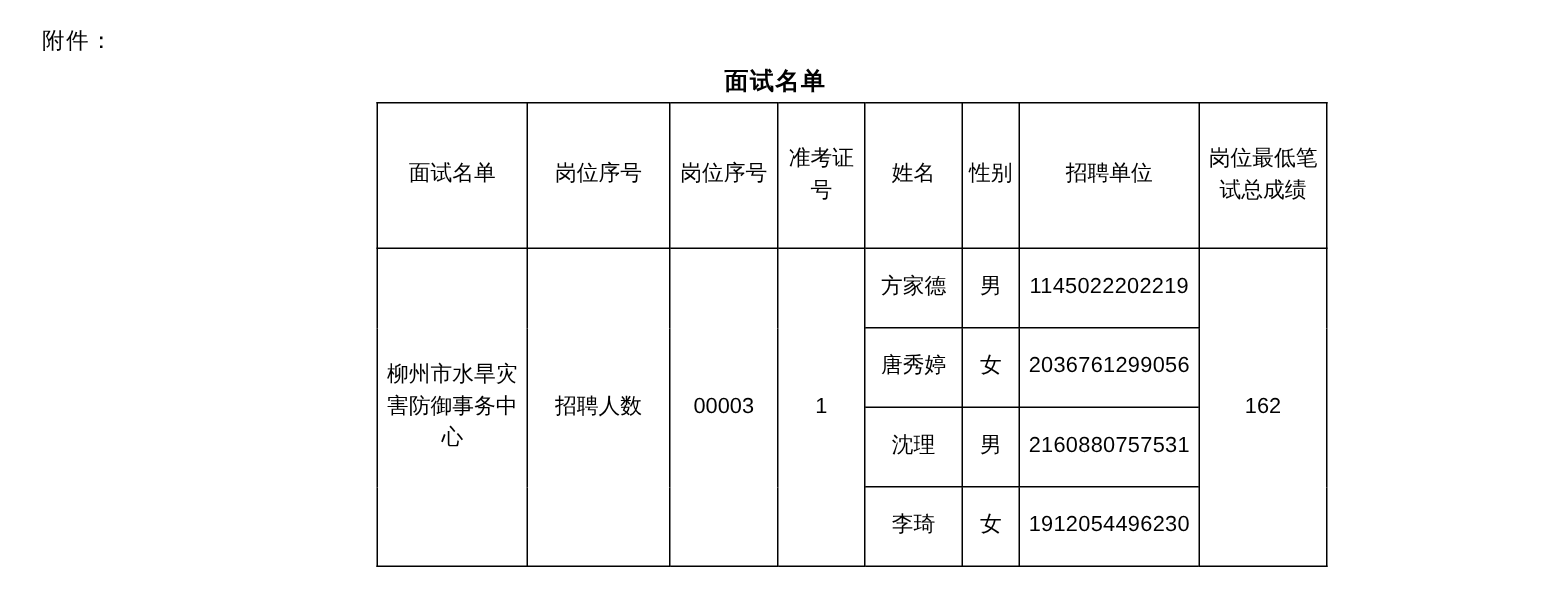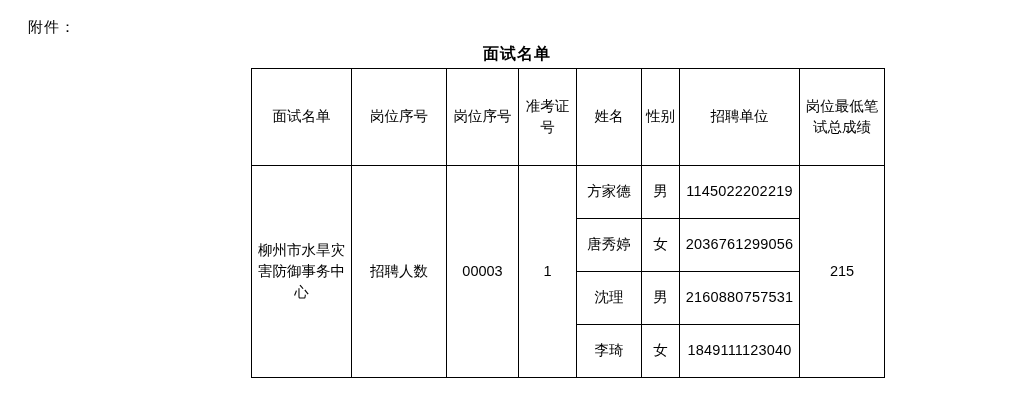--- a/index.html
+++ b/index.html
@@ -109,35 +109,35 @@
       </tr>
 
       <tr class="body-row">
         <td rowspan="4">柳州市水旱灾害防御事务中心</td>
         <td rowspan="4">招聘人数</td>
         <td rowspan="4">00003</td>
         <td rowspan="4">1</td>
         <td>方家德</td>
         <td>男</td>
         <td class="ticket-cell">1145022202219</td>
-        <td rowspan="4">215</td>
+        <td rowspan="4">162</td>
       </tr>
 
       <tr class="body-row">
         <td>唐秀婷</td>
         <td>女</td>
         <td class="ticket-cell">2036761299056</td>
       </tr>
 
       <tr class="body-row">
         <td>沈理</td>
         <td>男</td>
         <td class="ticket-cell">2160880757531</td>
       </tr>
 
       <tr class="body-row">
         <td>李琦</td>
         <td>女</td>
-        <td class="ticket-cell">1849111123040</td>
+        <td class="ticket-cell">1912054496230</td>
       </tr>
     </tbody>
   </table>
 </div>
 
 </body></html>

